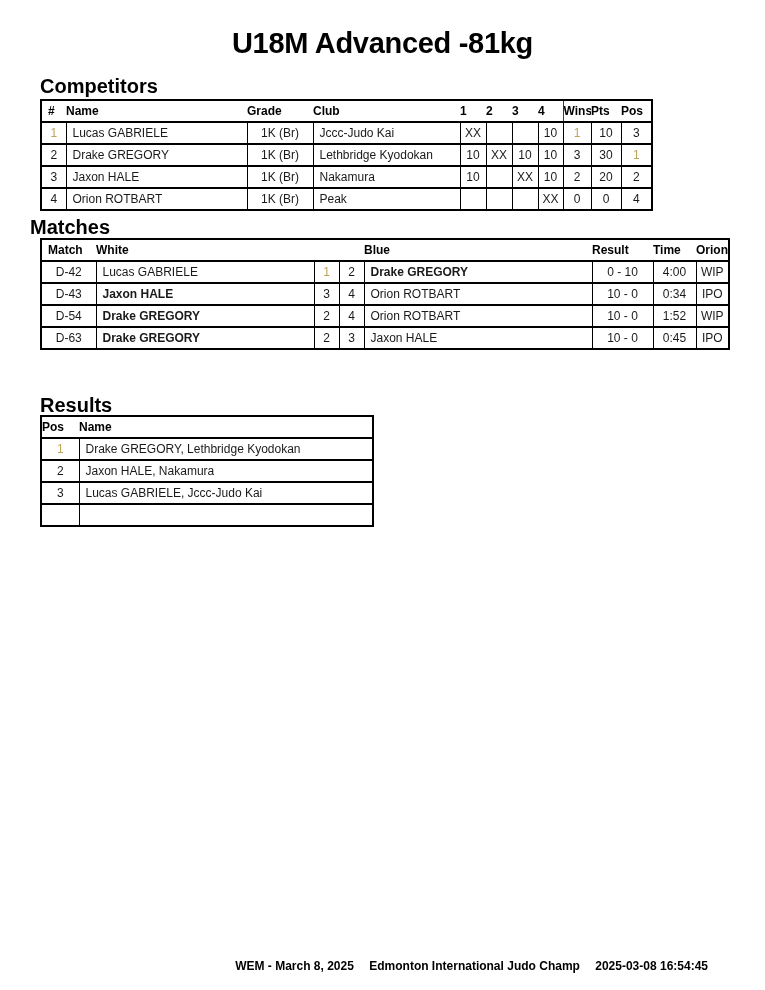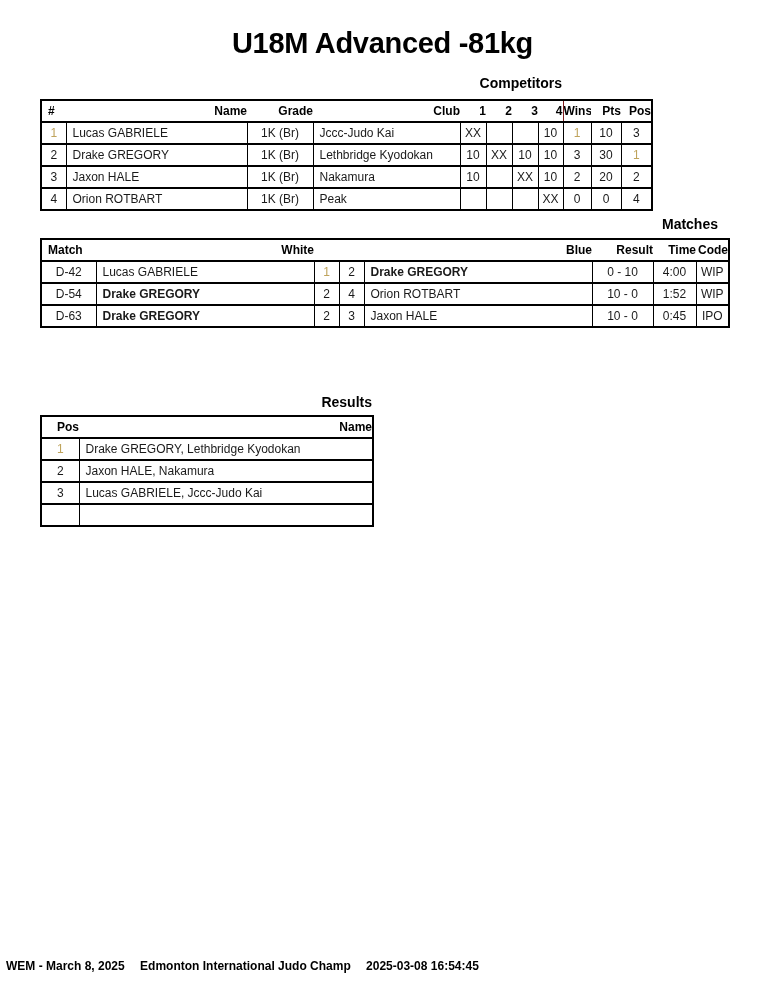--- a/index.html
+++ b/index.html
@@ -5,37 +5,37 @@
   html,body{margin:0;padding:0;background:#fff;}
   body{
     position:relative;width:765px;height:990px;overflow:hidden;
     font-family:"Liberation Sans",sans-serif;color:#1a1a1a;
   }
   .page-title{
     position:absolute;top:27px;left:0;width:765px;text-align:center;
     font-size:29px;font-weight:bold;color:#000;letter-spacing:-0.3px;
   }
   .section-label{
-    position:absolute;font-size:14px;font-weight:bold;color:#000;text-align:right;
+    position:absolute;font-size:20px;font-weight:bold;color:#000;text-align:left;
   }
   #competitors-label{top:75px;left:40px;width:522px;}
   #matches-label{top:216px;left:30px;width:688px;}
   #results-label{top:394px;left:40px;width:332px;}
 
   table{
     position:absolute;border-collapse:collapse;table-layout:fixed;
     border:2px solid #000;font-size:12px;color:#1a1a1a;
   }
   #competitors-table{top:99px;left:40px;width:611px;}
   #matches-table{top:238px;left:40px;width:688px;padding-left:24px;}
   #results-table{top:415px;left:40px;width:332px;}
 
   th{
     font-weight:bold;border:none;border-bottom:2px solid #000;
-    height:20px;padding:0;text-align:right;white-space:nowrap;overflow:hidden;color:#000;
+    height:20px;padding:0;text-align:left;white-space:nowrap;overflow:hidden;color:#000;
   }
   td{
     border:1px solid #000;border-top:2px solid #000;border-bottom:2px solid #000;
     height:20px;padding:0 2px;text-align:center;white-space:nowrap;overflow:hidden;
   }
   .al{text-align:left;padding-left:6px;}
   th.al{padding-left:6px;}
   .b{font-weight:bold;}
   .gold{color:var(--gold,#bfa35c);}
 
@@ -61,21 +61,21 @@
   #matches-table col:nth-child(5){width:228px;}
   #matches-table col:nth-child(6){width:61px;}
   #matches-table col:nth-child(7){width:43px;}
   #matches-table col:nth-child(8){width:33px;}
 
   
   #results-table col:nth-child(1){width:38px;}
   #results-table col:nth-child(2){width:294px;}
 
   .footer{
-    position:absolute;top:959px;left:0;width:714px;text-align:left;
+    position:absolute;top:959px;left:0;width:714px;text-align:right;
     font-size:12px;font-weight:bold;color:#000;
   }
   .footer span{margin:0 6px;}
 </style>
 </head>
 <body>
 
 <div class="page-title">U18M Advanced -81kg</div>
 
 <div class="section-label" id="competitors-label">Competitors</div>
@@ -180,33 +180,43 @@
     </colgroup>
   <thead>
       <tr>
         <th class="al">Match</th>
         <th>White</th>
         <th></th>
         <th></th>
         <th>Blue</th>
         <th>Result</th>
         <th>Time</th>
-        <th>Code</th>
+        <th>Orion</th>
       </tr>
     </thead>
   <tbody>
       <tr>
         <td class="">D-42</td>
         <td class="al">Lucas GABRIELE</td>
         <td class="gold">1</td>
         <td class="">2</td>
         <td class="al b">Drake GREGORY</td>
         <td class="">0 - 10</td>
         <td class="">4:00</td>
         <td class="">WIP</td>
+      </tr>
+      <tr>
+        <td class="">D-43</td>
+        <td class="al b">Jaxon HALE</td>
+        <td class="">3</td>
+        <td class="">4</td>
+        <td class="al">Orion ROTBART</td>
+        <td class="">10 - 0</td>
+        <td class="">0:34</td>
+        <td class="">IPO</td>
       </tr>
       <tr>
         <td class="">D-54</td>
         <td class="al b">Drake GREGORY</td>
         <td class="">2</td>
         <td class="">4</td>
         <td class="al">Orion ROTBART</td>
         <td class="">10 - 0</td>
         <td class="">1:52</td>
         <td class="">WIP</td>

